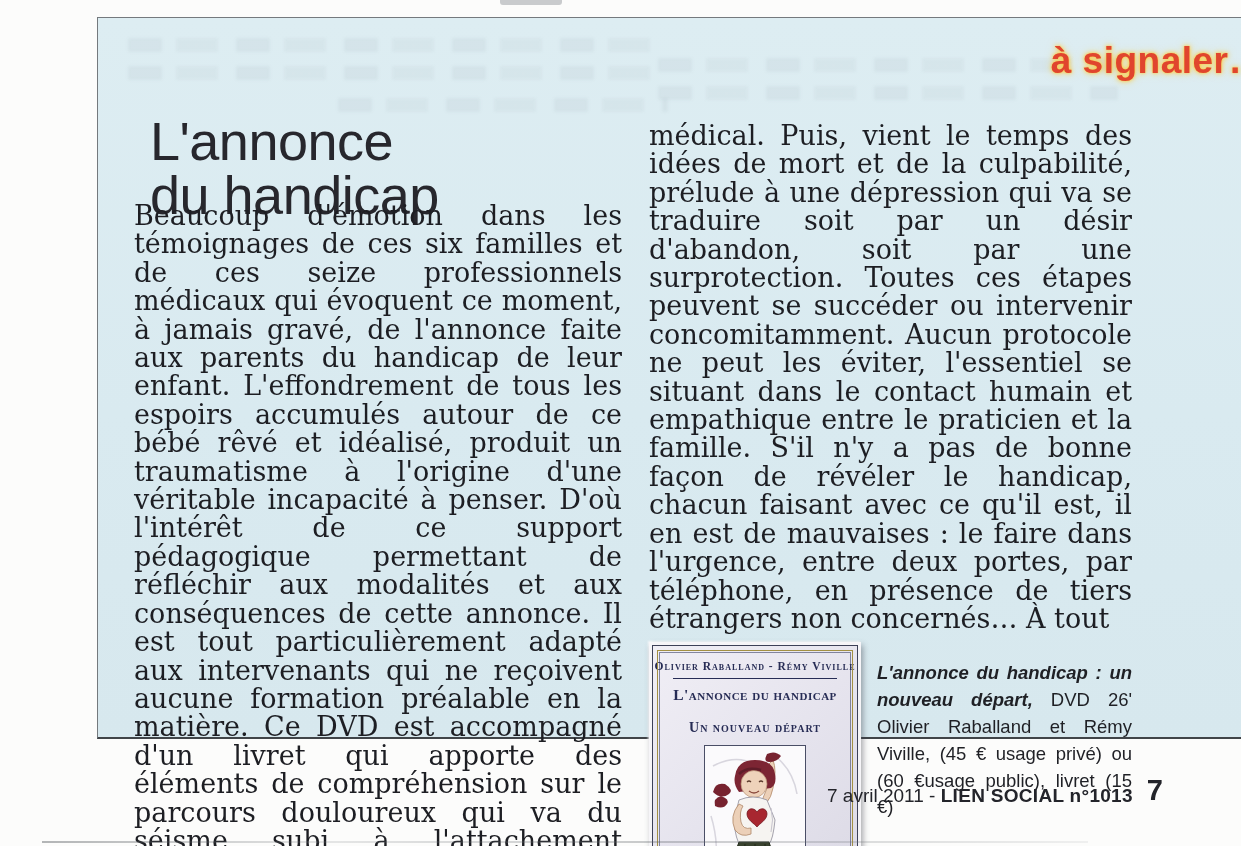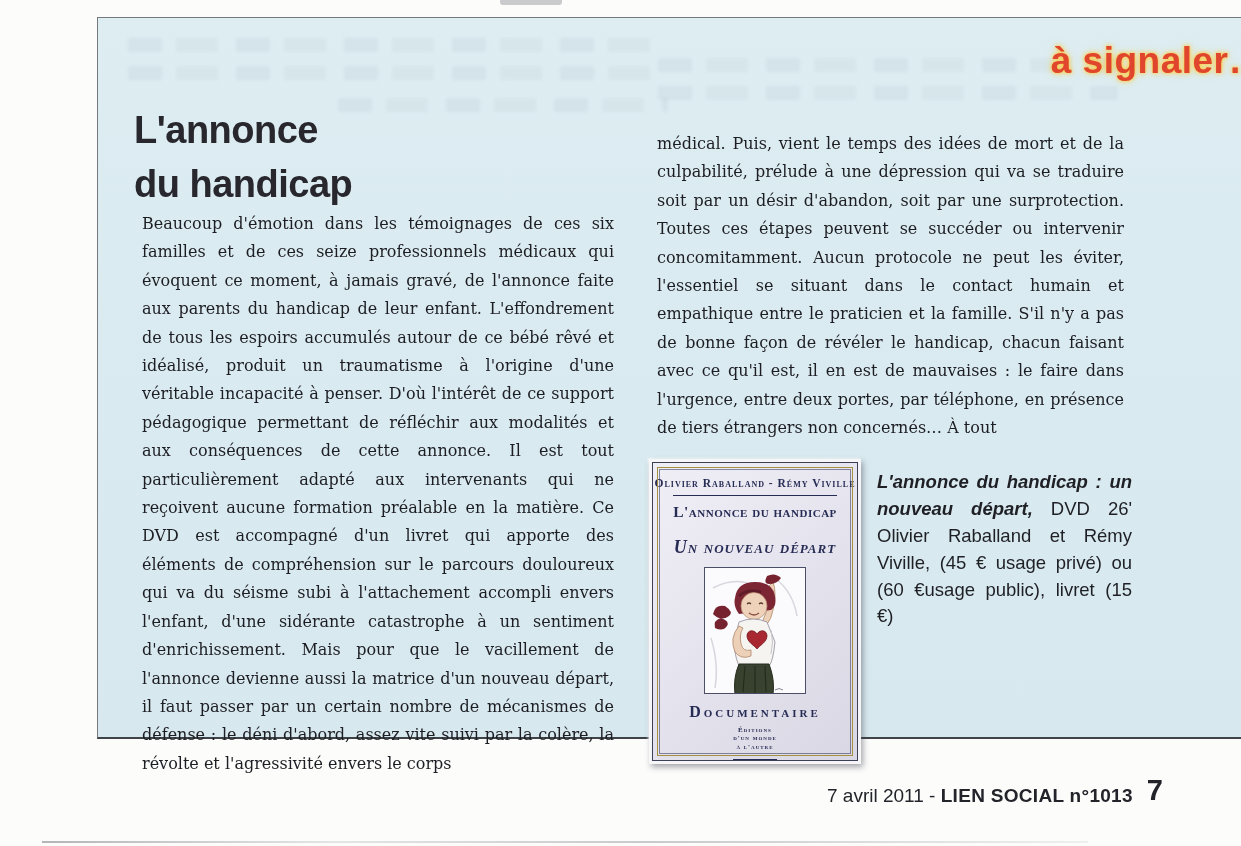--- a/index.html
+++ b/index.html
@@ -22,28 +22,28 @@
       rgba(125,138,148,.16) 0 34px, rgba(125,138,148,0) 34px 48px,
       rgba(125,138,148,.12) 48px 90px, rgba(125,138,148,0) 90px 108px);
   }
   .signal{
     position:absolute;top:22px;right:50px;
     font-size:37px;font-weight:700;letter-spacing:.5px;
     color:#e0452e;
     text-shadow:0 0 1px #ffc93f,0 0 4px rgba(255,198,45,.95),0 0 9px rgba(255,210,70,.6);
   }
   .title{
-    position:absolute;left:36px;top:60px;
-    font-size:38px;line-height:54px;font-weight:700;letter-spacing:-.5px;
+    position:absolute;left:52px;top:60px;
+    font-size:54px;line-height:54px;font-weight:400;letter-spacing:-.5px;
     color:#27272d;
   }
   .body-serif{
     font-family:"DejaVu Serif",serif;
-    font-size:16px;line-height:28.4px;color:#1d1e23;
-    text-align:justify;margin:8px;
+    font-size:27px;line-height:28.4px;color:#1d1e23;
+    text-align:justify;margin:0;
   }
   .col-left{position:absolute;left:36px;top:184px;width:488px;}
   .col-right{position:absolute;left:551px;top:104px;width:483px;}
 
   .cover-photo{
     float:left;width:206px;height:299px;margin:9px 16px 4px 0;
     background:#f6f5f8;padding:3px;box-sizing:content-box;
     box-shadow:2px 3px 6px rgba(55,60,70,.45),-1px -1px 2px rgba(255,255,255,.9);
   }
   .cover{
@@ -58,21 +58,21 @@
     margin-top:14px;font-family:"Liberation Serif",serif;font-variant:small-caps;
     font-weight:700;font-size:11.5px;letter-spacing:1px;color:#272c55;
   }
   .cover-rule{width:80%;height:1px;background:#272c55;margin:6px 0 7px;}
   .cover-title{
     font-family:"Liberation Serif",serif;font-variant:small-caps;font-weight:700;
     font-size:15.5px;letter-spacing:.5px;color:#272c55;
   }
   .cover-subtitle{
     font-family:"Liberation Serif",serif;font-variant:small-caps;font-weight:700;
-    font-style:italic;font-size:18px;letter-spacing:1px;color:#272c55;margin-top:16px;
+    font-size:14px;letter-spacing:1px;color:#272c55;margin-top:16px;
   }
   .illus-frame{
     width:102px;height:138px;margin-top:9px;background:#fbfafc;
     border:1px solid #4a4e66;box-sizing:border-box;overflow:hidden;
   }
   .cover-genre{
     margin-top:9px;font-family:"Liberation Serif",serif;font-variant:small-caps;
     font-weight:700;font-size:16px;letter-spacing:3px;color:#272c55;
   }
   .publisher{

